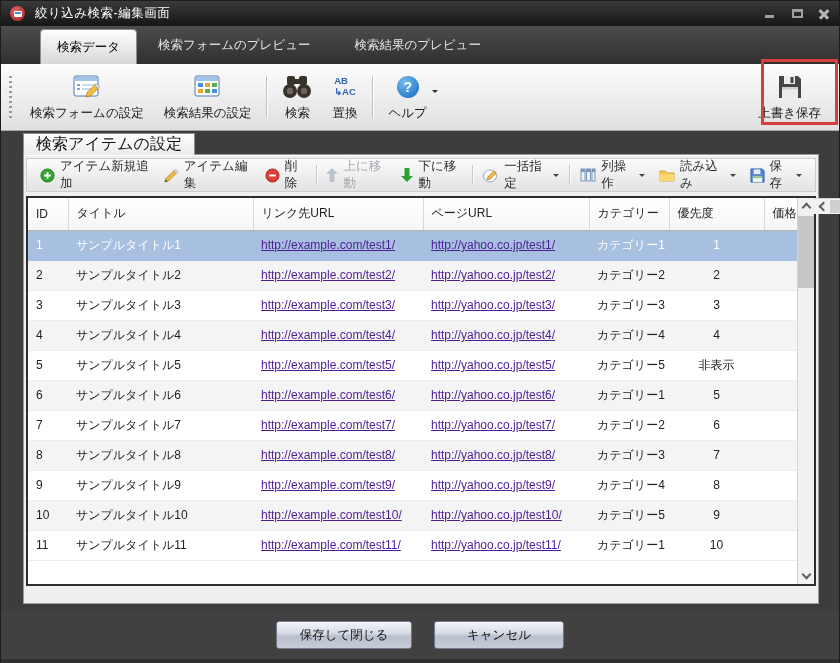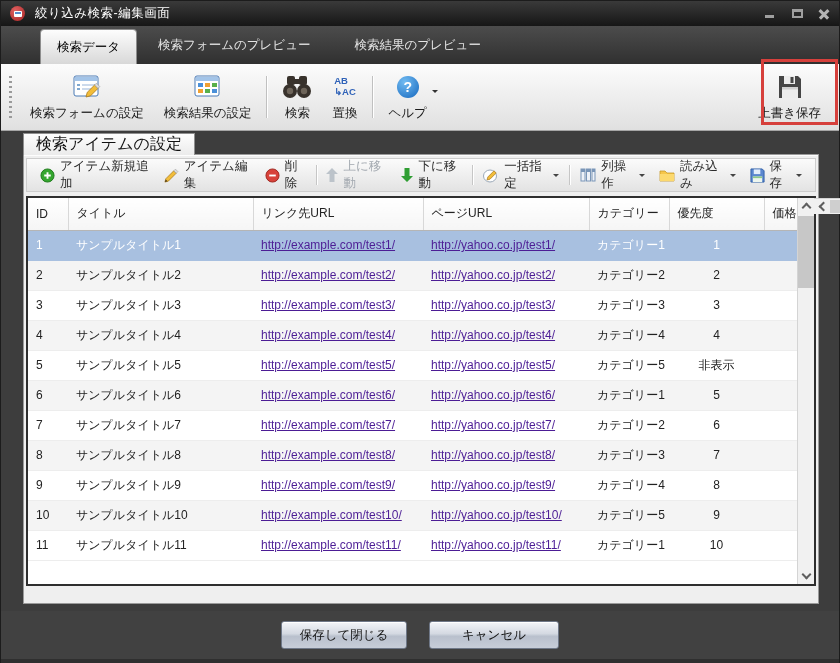--- a/index.html
+++ b/index.html
@@ -102,21 +102,21 @@
   .chev.down { transform:rotate(-135deg); margin-bottom:3px; }
   .chev.left { transform:rotate(-45deg); margin-left:3px; }
   .chev.right { transform:rotate(135deg); margin-right:3px; }
 
   
   .footer { position:absolute; top:610px; left:0; right:0; height:53px; background:#414141;
     display:flex; justify-content:center; gap:22px; padding-top:10px; border-bottom:5px solid #2f2f2f; }
   .fbtn { height:28px; border:1px solid #6f7888; border-radius:3px; font-size:12.5px; color:#141414;
     background:linear-gradient(#f3f5f9 0%, #d4d9e2 45%, #b9c0cd 55%, #c7cdd8 100%);
     box-shadow:inset 0 1px 0 #ffffff; font-family:"Liberation Sans",sans-serif; }
-  .fbtn.save { width:126px; }
+  .fbtn.save { width:136px; }
   .fbtn.cancel { width:130px; }
 
   svg { display:block; }
 </style>
 </head>
 <body>
 
 <div class="window">
 
   <div class="titlebar">

